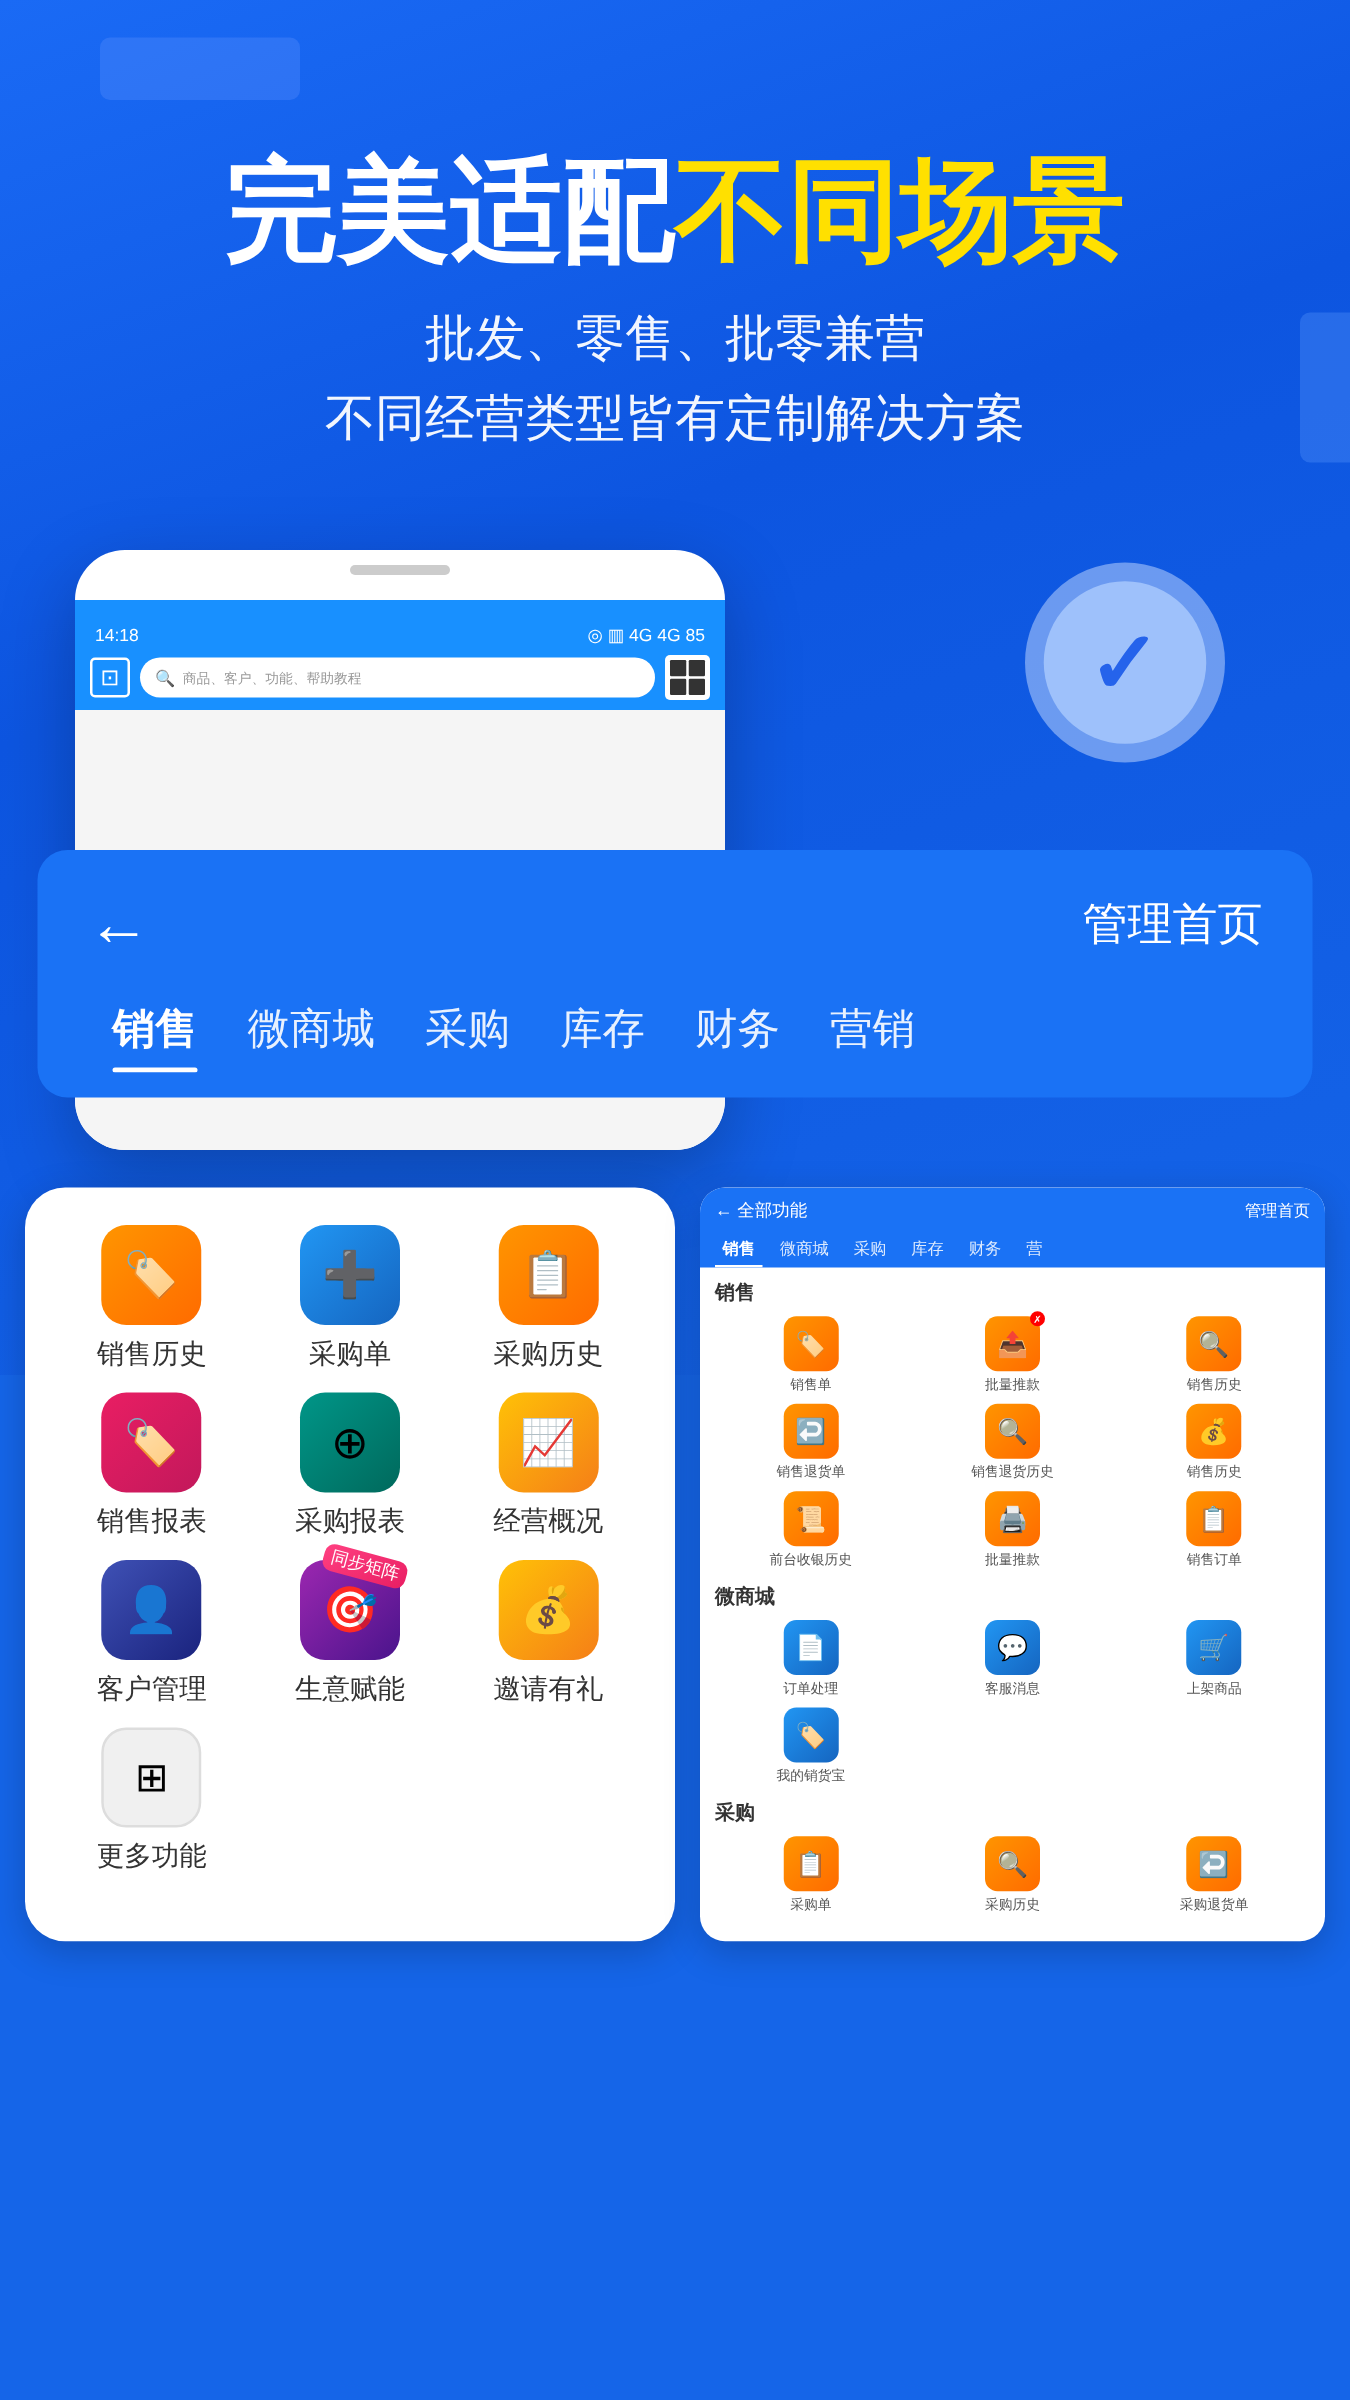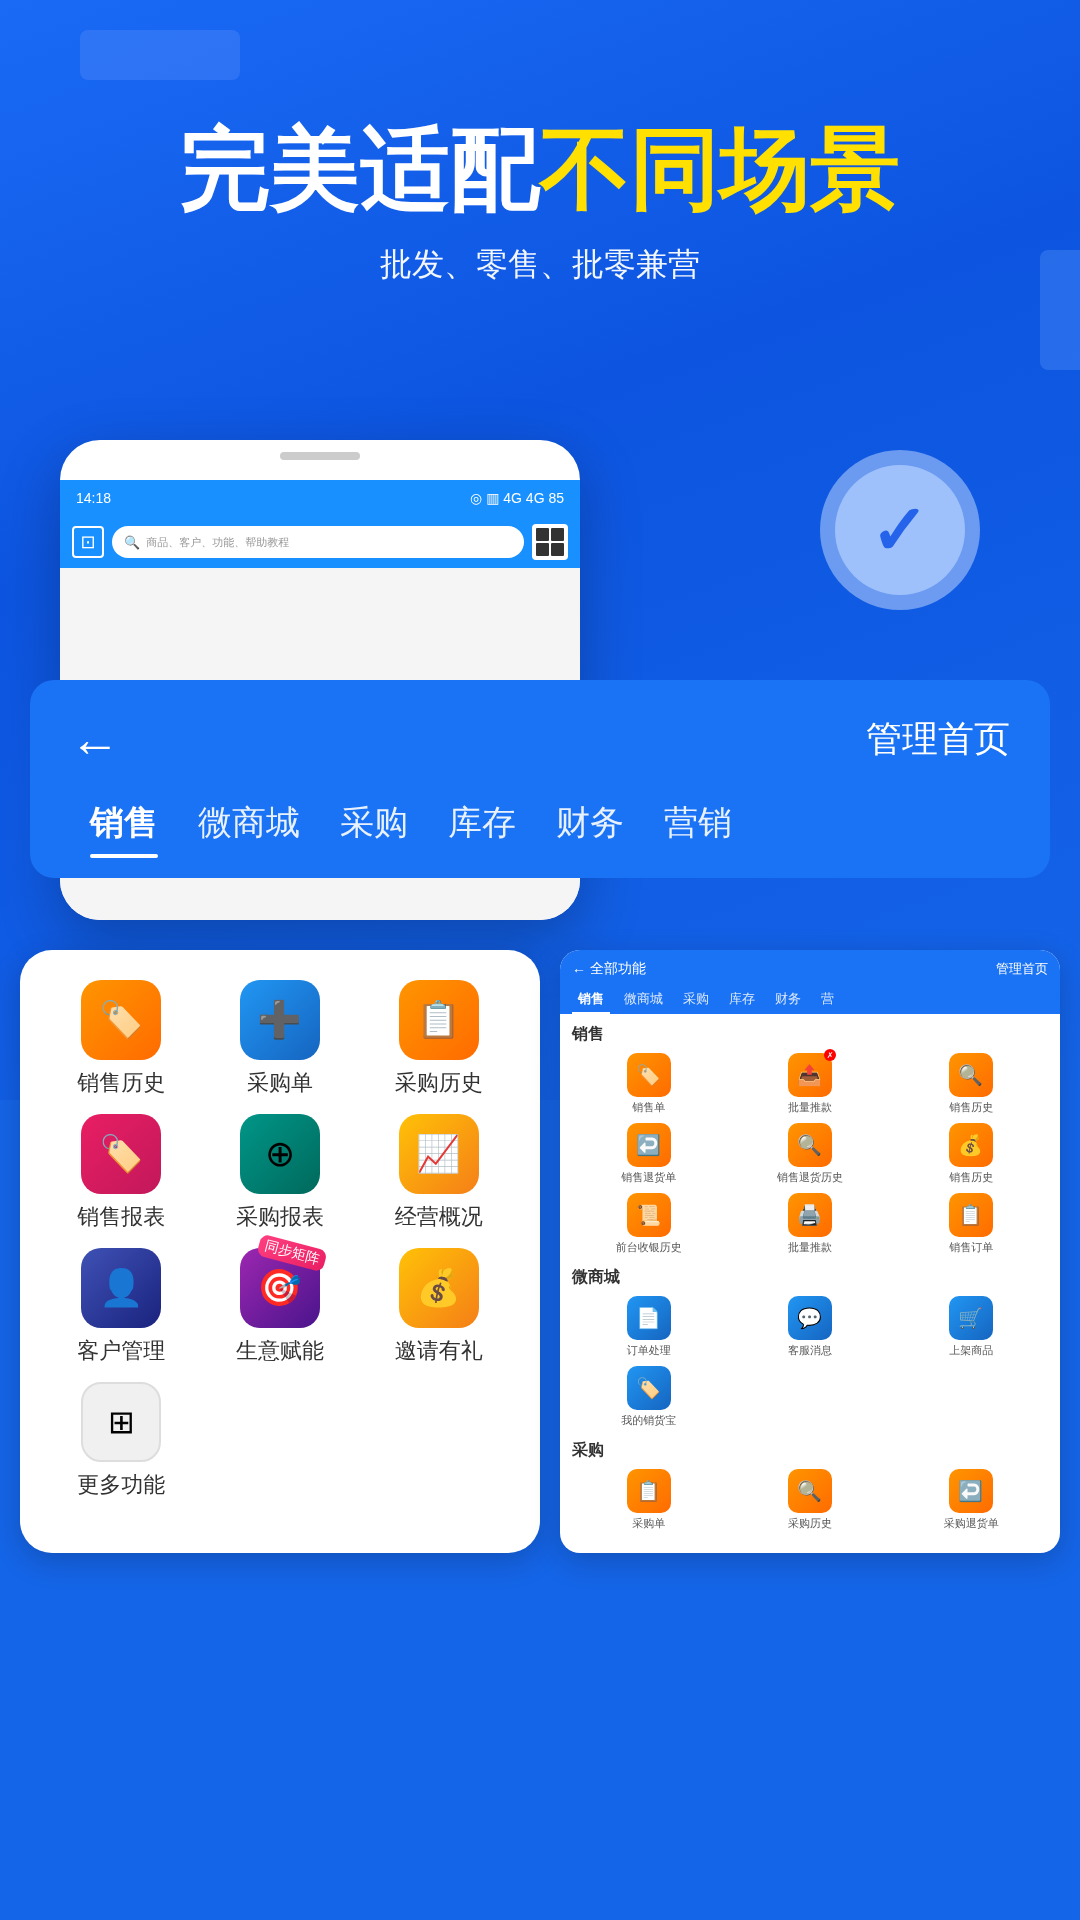--- a/index.html
+++ b/index.html
@@ -44,21 +44,21 @@
       color: #ffffff;
       line-height: 1.1;
       margin-bottom: 20px;
     }
 
     .hero-title .highlight {
       color: #ffe000;
     }
 
     .hero-subtitle {
-      font-size: 32px;
+      font-size: 40px;
       color: rgba(255,255,255,0.95);
       line-height: 1.6;
       margin-top: 20px;
     }
 
     
     .phone-area {
       position: absolute;
       top: 440px;
       left: 60px;
@@ -91,21 +91,21 @@
       position: absolute;
       top: 40px; left: 0; right: 0; bottom: 0;
       background: #f5f5f5;
       overflow: hidden;
     }
 
     .phone-status-bar {
       background: #1890ff;
       height: 36px;
       display: flex;
-      align-items: center;
+      align-items: flex-end;
       justify-content: space-between;
       padding: 0 16px;
       font-size: 14px;
       color: white;
     }
 
     .phone-search-bar {
       background: #1890ff;
       padding: 8px 12px;
       display: flex;
@@ -451,20 +451,21 @@
 <div class="status-bar"></div>
 
 <div class="deco-rect-right"></div>
 
 <div class="hero-section">
   <div class="hero-title">
     <span>完美适配</span><span class="highlight">不同场景</span>
   </div>
   <div class="hero-subtitle">
     <div>批发、零售、批零兼营</div>
+    <div>不同经营类型皆有定制解决方案</div>
   </div>
 </div>
 
 <div class="phone-area">
   <div class="phone-frame">
     <div class="phone-notch"></div>
     <div class="phone-screen">
       <div class="phone-status-bar">
         <span>14:18</span>
         <span>◎ ▥ 4G 4G 85</span>

